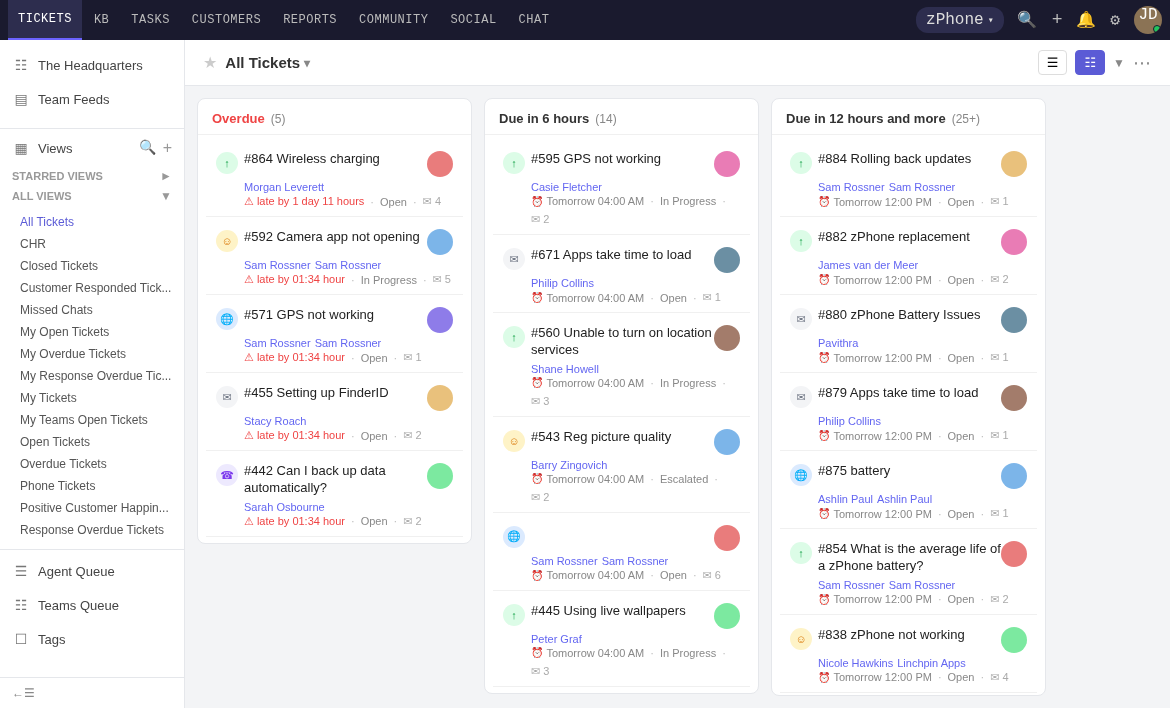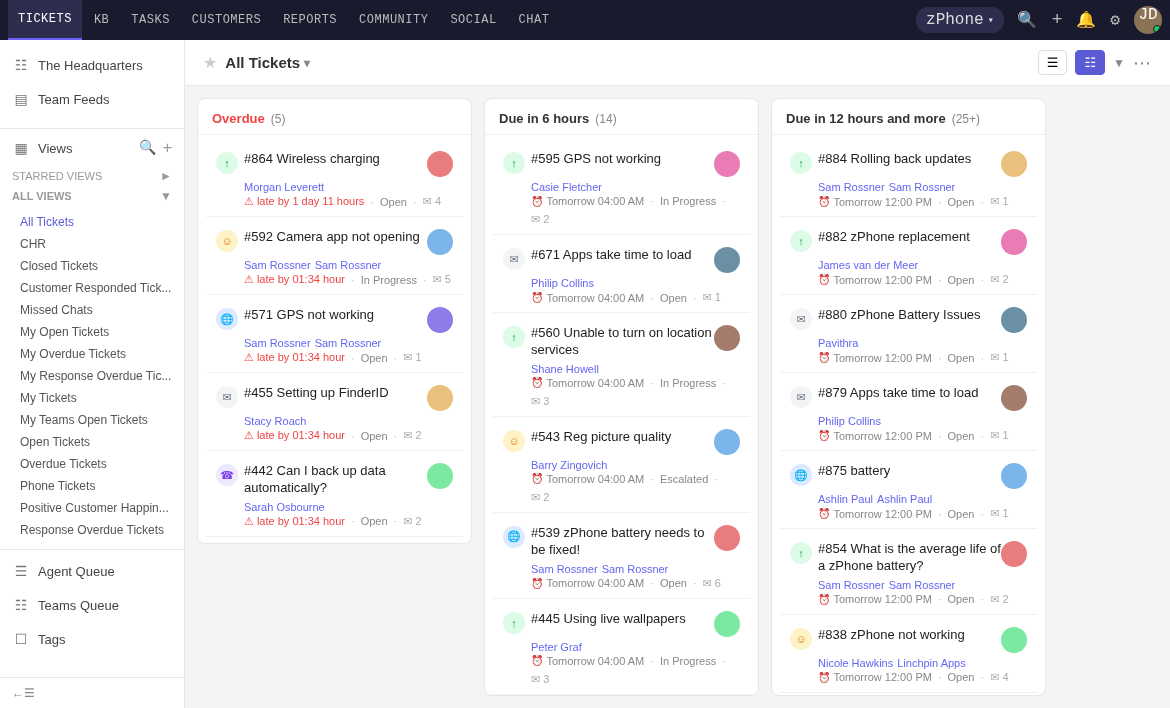--- a/index.html
+++ b/index.html
@@ -18,21 +18,21 @@
 
     
     .main { display: flex; flex: 1; overflow: hidden; }
 
     
     .sidebar { width: 185px; background: #fff; border-right: 1px solid #e5e7eb; display: flex; flex-direction: column; overflow-y: auto; flex-shrink: 0; }
     .sidebar-section { padding: 8px 0; }
     .sidebar-item { display: flex; align-items: center; gap: 8px; padding: 8px 12px; cursor: pointer; color: #444; font-size: 13px; }
     .sidebar-icon { width: 18px; height: 18px; display: flex; align-items: center; justify-content: center; color: #777; font-size: 14px; }
     .sidebar-divider { height: 1px; background: #e5e7eb; margin: 4px 0; }
-    .section-header { padding: 6px 12px 2px; font-size: 11px; font-weight: 400; color: #999; text-transform: uppercase; display: flex; align-items: center; justify-content: space-between; }
+    .section-header { padding: 6px 12px 2px; font-size: 11px; font-weight: 700; color: #999; text-transform: uppercase; display: flex; align-items: center; justify-content: space-between; }
     .views-section { padding: 4px 0; }
     .views-header { display: flex; align-items: center; padding: 6px 12px; }
     .views-title { font-size: 13px; font-weight: 500; color: #444; flex: 1; }
     .views-actions { display: flex; gap: 6px; }
     .view-link { padding: 4px 12px 4px 20px; font-size: 12px; color: #555; cursor: pointer; white-space: nowrap; overflow: hidden; text-overflow: ellipsis; }
     .view-link.active { color: #5b5bd6; font-weight: 500; }
     .all-views-header { display: flex; align-items: center; padding: 4px 12px; justify-content: space-between; }
     .all-views-label { font-size: 11px; font-weight: 600; color: #999; }
     .sidebar-bottom { margin-top: auto; padding: 8px 12px; border-top: 1px solid #e5e7eb; display: flex; align-items: center; gap: 6px; color: #888; font-size: 12px; cursor: pointer; }
 
@@ -386,21 +386,20 @@
                 <span class="meta-dot">·</span>
                 <span class="meta-status">Escalated</span>
                 <span class="meta-dot">·</span>
                 <span class="meta-count">✉ 2</span>
               </div>
     </div>
             <div class="ticket-card">
       <div class="ticket-top">
         <div class="ticket-left">
           <div class="ticket-icon blue">🌐</div>
-          <span class="ticket-title">#539 zPhone battery needs to be fixed!</span>
         </div>
         <div class="ticket-avatar av1"></div>
       </div>
       <div class="ticket-agents">
                 <span class="agent-name">Sam Rossner</span> 
                 <span class="agent-name">Sam Rossner</span>
               </div>
       <div class="ticket-meta">
                 <span class="meta-time"><span class="meta-clock">⏰</span>Tomorrow 04:00 AM</span>
                 <span class="meta-dot">·</span>

